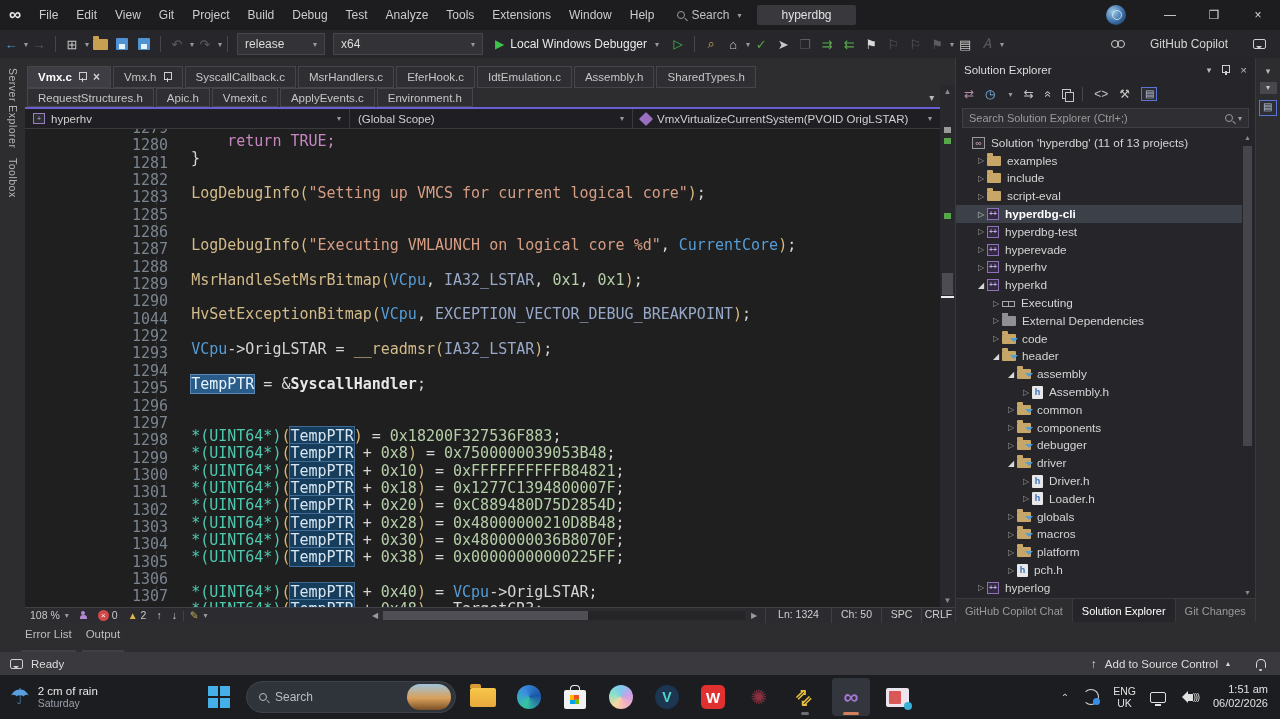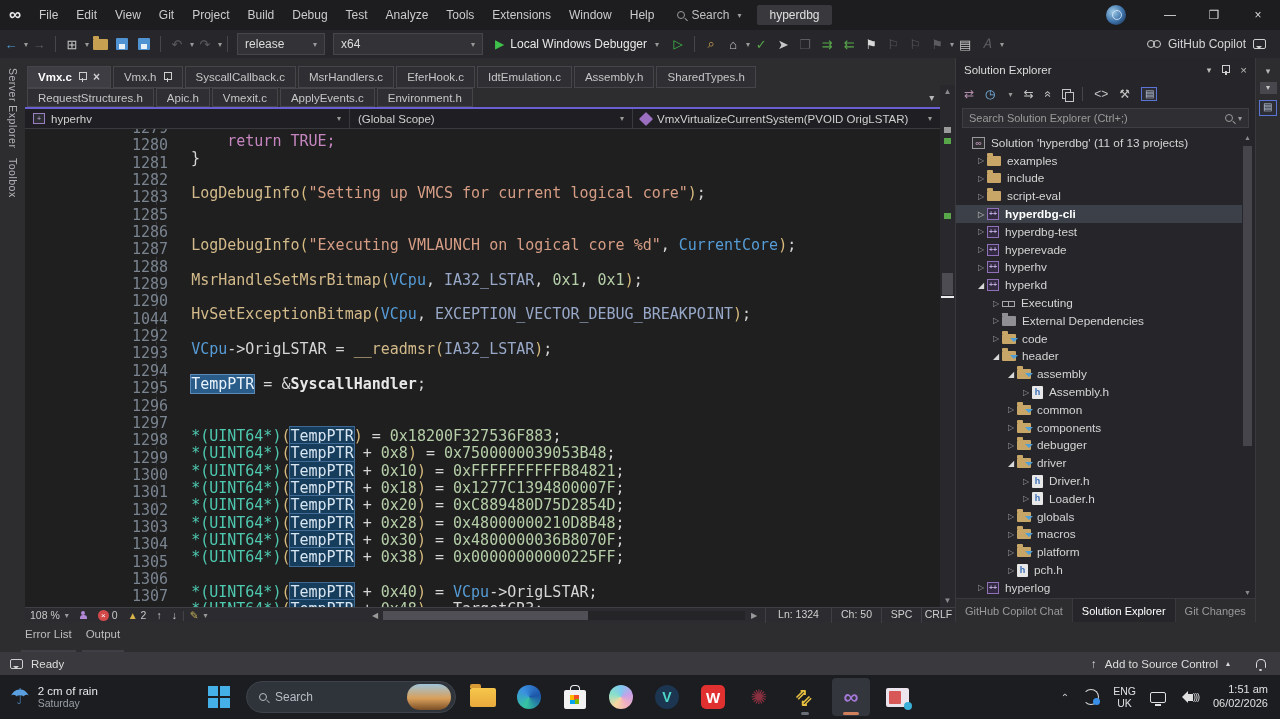--- a/index.html
+++ b/index.html
@@ -7,21 +7,21 @@
     font-family:"Liberation Sans", sans-serif; }
   .screen { position:absolute; inset:0; width:1280px; height:719px; background:#2d2d30; }
   .abs { position:absolute; }
 
   
   .titlebar { position:absolute; left:0; top:0; width:1280px; height:30px;
     background:#1d1d20; display:flex; align-items:center; color:#cccccc; font-size:12px; }
   .vs-logo { width:30px; text-align:center; font-size:17px; font-weight:bold; color:#e8e8e8; }
   .menu-item { padding:0 9px; height:30px; line-height:30px; cursor:default; }
   .tb-search { display:flex; align-items:center; gap:6px; margin-left:14px; color:#c0c0c0; }
-  .badge-title { margin-left:16px; background:#38383d; color:#e0e0e0; padding:3px 12px;
+  .badge-title { margin-left:16px; background:#38383d; color:#e0e0e0; padding:3px 24px;
     border-radius:2px; font-size:12px; }
   .tb-right { margin-left:auto; display:flex; align-items:center; height:30px; }
   .account-circle { width:20px; height:20px; border-radius:50%;
     background:radial-gradient(circle at 35% 35%, #9ecbe8, #3a6ea5 55%, #16283f); margin-right:22px; position:relative; }
   .account-circle::after{ content:""; position:absolute; left:6px; top:5px; width:8px; height:8px;
     border-radius:50%; border:1.5px solid rgba(230,240,255,.75); }
   .win-btn { width:44px; height:30px; display:flex; align-items:center; justify-content:center;
     color:#d8d8d8; font-size:12px; }
 
   
@@ -37,21 +37,21 @@
   .run-btn { display:flex; align-items:center; gap:6px; padding:0 8px; height:24px; color:#e8e8e8; }
   .play { color:#3fc24a; font-size:12px; }
   .play-outline { color:#3fc24a; font-size:12px; }
   .folder-ico { width:15px; height:11px; background:#c8a052; border-radius:1px; position:relative; }
   .folder-ico::before { content:""; position:absolute; top:-3px; left:0; width:6px; height:3px;
     background:#c8a052; border-radius:1px 1px 0 0; }
   .floppy { width:12px; height:12px; background:#4f93d2; border-radius:1px; position:relative; }
   .floppy::after { content:""; position:absolute; left:3px; bottom:1px; width:6px; height:5px; background:#e8f0f8; }
   .floppy.all::before { content:""; position:absolute; left:-3px; top:-3px; width:12px; height:12px;
     background:#356a99; border-radius:1px; z-index:-1; }
-  .copilot-grp { margin-left:auto; display:flex; align-items:center; gap:7px; margin-right:14px; color:#d4d4d4; }
+  .copilot-grp { margin-left:auto; display:flex; align-items:center; gap:25px; margin-right:14px; color:#d4d4d4; }
   .goggles { display:flex; }
   .goggles i { width:8px; height:8px; border:1.5px solid #cfcfcf; border-radius:50%; display:block; }
   .goggles i + i { margin-left:-2px; }
 
   
   .left-rail { position:absolute; left:0; top:58px; width:25px; height:554px; background:#2d2d30; }
   .rail-tab { writing-mode:vertical-rl; transform:rotate(0deg); color:#b4b4b8; font-size:10.5px;
     margin:10px auto; display:block; text-align:left; letter-spacing:.5px; }
 
   

